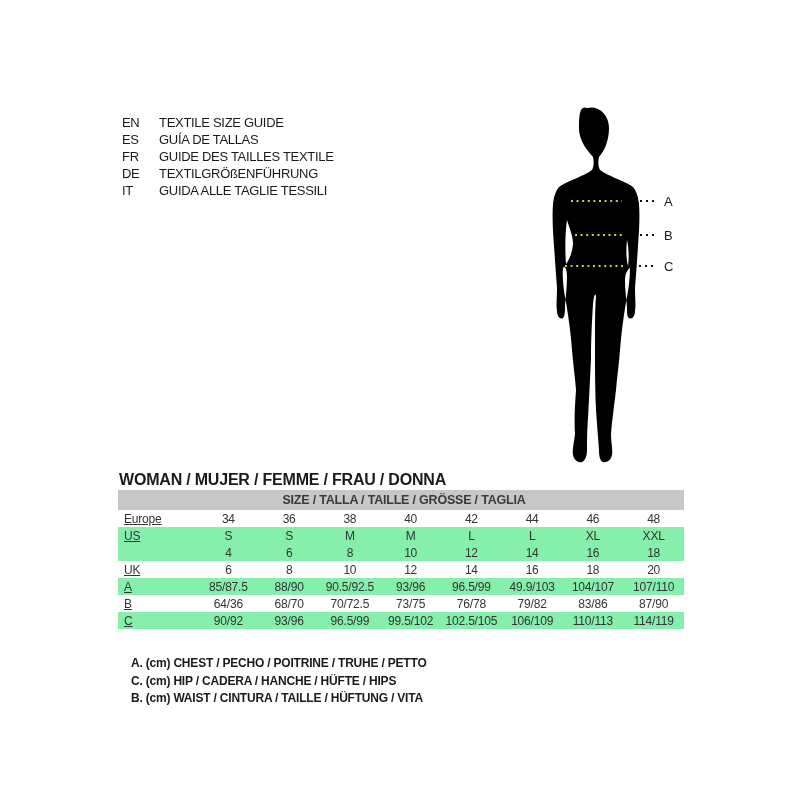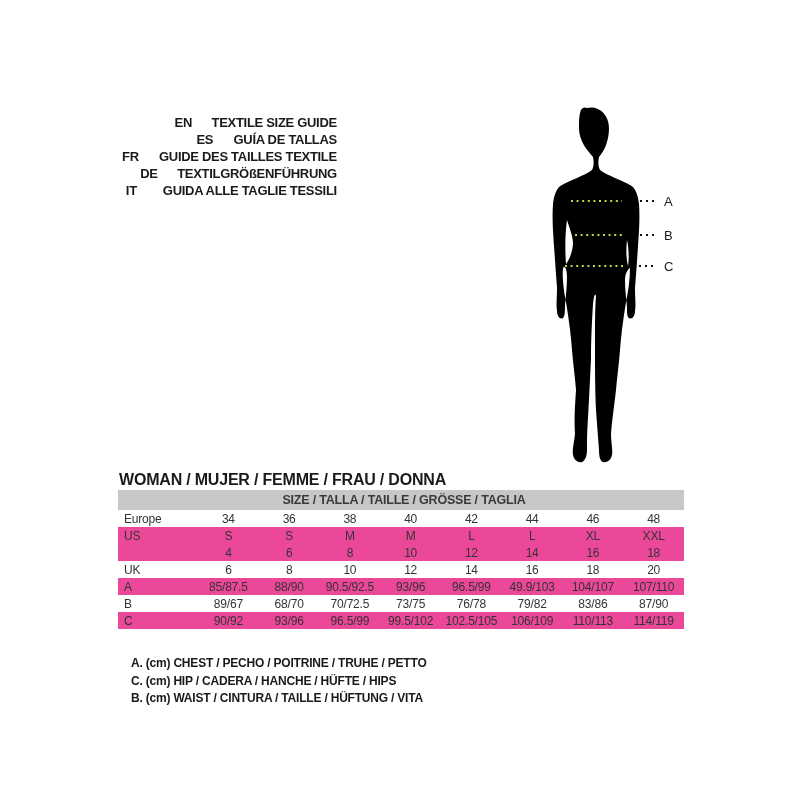--- a/index.html
+++ b/index.html
@@ -3,42 +3,42 @@
 <meta charset="utf-8">
 <style>
   html,body{margin:0;padding:0;background:#ffffff;}
   .canvas{
     position:relative;width:800px;height:800px;background:#ffffff;overflow:hidden;
     font-family:"Liberation Sans", sans-serif;color:#1a1a1a;
   }
 
   
   .lang-list{position:absolute;left:122px;top:114px;list-style:none;margin:0;padding:0;}
-  .lang-list li{display:flex;height:17px;align-items:center;font-size:13px;font-weight:bold;letter-spacing:-0.3px;justify-content:flex-end;}
+  .lang-list li{display:flex;height:17px;align-items:center;font-size:13px;font-weight:normal;letter-spacing:-0.3px;}
   .lang-code{width:37px;flex:0 0 37px;}
 
   
   .figure-svg{position:absolute;left:525px;top:100px;}
   .marker-label{font-family:"Liberation Sans",sans-serif;font-size:13px;fill:#1a1a1a;}
 
   
   .table-title{position:absolute;left:119px;top:471px;font-size:16px;font-weight:bold;letter-spacing:-0.2px;}
 
   
   .size-table{
     position:absolute;left:118px;top:490px;width:566px;
     border-collapse:collapse;table-layout:fixed;font-size:12px;color:#333;letter-spacing:-0.2px;
   }
   .size-table th.bar{
     background:#c7c7c7;text-align:center;font-size:12.5px;font-weight:bold;color:#3a3a3a;
     padding:3px 0 3px 6px;height:13px;
   }
   .size-table td{height:17px;padding:0;text-align:center;font-weight:400;white-space:nowrap;overflow:hidden;}
-  .size-table td.row-label{text-align:left;padding-left:6px;}
-  .size-table tr.shaded{background:#ec4899;}
+  .size-table td.row-label{text-align:left;padding-left:6px;text-decoration:underline;}
+  .size-table tr.shaded{background:#86efac;}
 
   
   .notes{position:absolute;left:119px;top:644px;list-style:none;margin:12px;padding:0;}
   .notes li{height:17.5px;font-size:12px;font-weight:bold;letter-spacing:-0.2px;}
 </style>
 </head>
 <body>
 
 <div class="canvas">
 
@@ -180,21 +180,21 @@
           <td>88/90</td>
           <td>90.5/92.5</td>
           <td>93/96</td>
           <td>96.5/99</td>
           <td>49.9/103</td>
           <td>104/107</td>
           <td>107/110</td>
         </tr>
         <tr>
           <td class="row-label">B</td>
-          <td>89/67</td>
+          <td>64/36</td>
           <td>68/70</td>
           <td>70/72.5</td>
           <td>73/75</td>
           <td>76/78</td>
           <td>79/82</td>
           <td>83/86</td>
           <td>87/90</td>
         </tr>
         <tr class="shaded">
           <td class="row-label">C</td>

